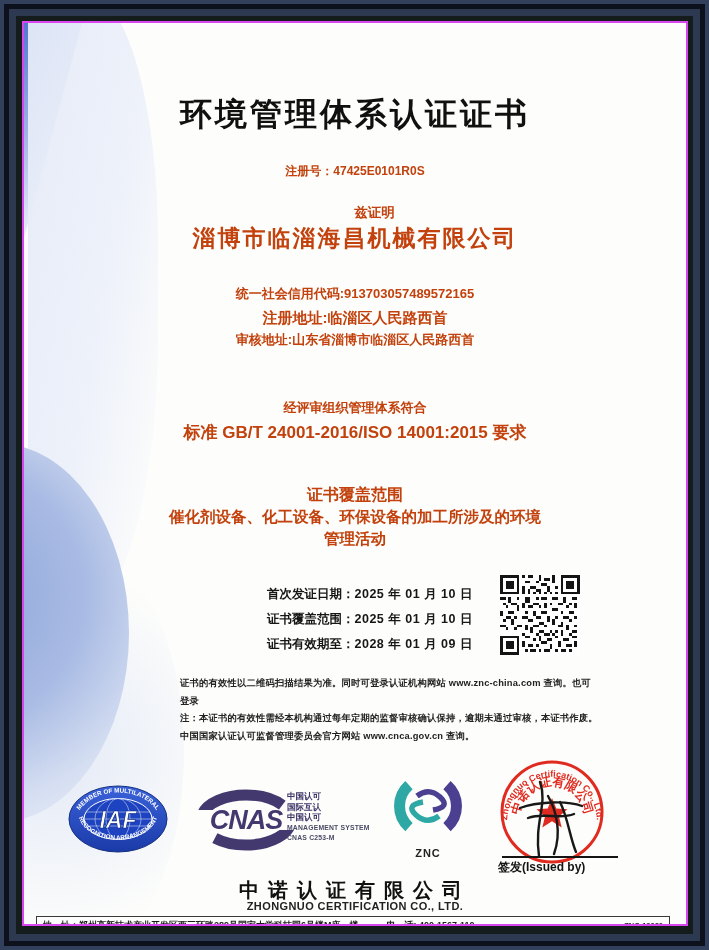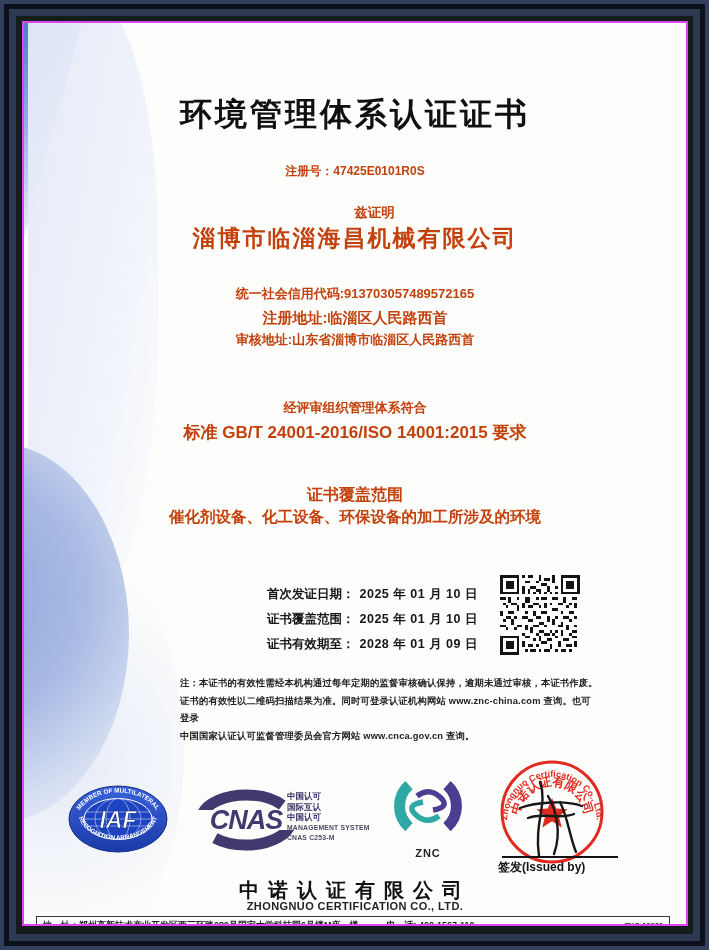--- a/index.html
+++ b/index.html
@@ -27,21 +27,21 @@
   .regaddr{top:286px;font-size:15px;font-weight:bold;}
   .auditaddr{top:308px;font-size:13px;font-weight:bold;}
   .conform{top:376px;font-size:13px;font-weight:bold;}
   .standard{top:398px;font-size:17px;font-weight:bold;}
   .scopetitle{top:462px;font-size:16px;font-weight:bold;}
   .scope1{top:484px;font-size:15.5px;font-weight:bold;}
   .scope2{top:506px;font-size:15.5px;font-weight:bold;}
   .dates{left:243px;top:559px;font-size:12.5px;font-weight:bold;color:#161616;}
   .dates .row{display:flex;line-height:25px;}
   .dates .lab{white-space:pre;}
-  .dates .val{margin-left:5px;letter-spacing:.5px;}
+  .dates .val{letter-spacing:.5px;}
   .qr{left:476px;top:552px;width:80px;height:80px;}
   .notes{left:156px;top:652px;width:420px;font-size:9.3px;font-weight:600;color:#222;line-height:17.5px;text-align:left;letter-spacing:.2px;}
   
   .iaf{left:44px;top:762px;}
   .cnas{left:172px;top:766px;}
   .cnastxt{left:263px;top:768px;text-align:left;color:#3c3366;font-weight:bold;font-size:8.5px;line-height:10.5px;}
   .cnastxt .en{font-size:6.8px;color:#4a4a66;letter-spacing:.2px;}
   .znc{left:366px;top:747px;text-align:center;width:76px;}
   .znclab{margin-top:1px;font-size:11px;font-weight:bold;color:#222;letter-spacing:1px;}
   .stamp{left:462px;top:737px;}
@@ -78,20 +78,21 @@
 
   <div class="abs ctr certify">兹证明</div>
   <div class="abs ctr company">淄博市临淄海昌机械有限公司</div>
   <div class="abs ctr credit">统一社会信用代码:913703057489572165</div>
   <div class="abs ctr regaddr">注册地址:临淄区人民路西首</div>
   <div class="abs ctr auditaddr">审核地址:山东省淄博市临淄区人民路西首</div>
   <div class="abs ctr conform">经评审组织管理体系符合</div>
   <div class="abs ctr standard">标准 GB/T 24001-2016/ISO 14001:2015 要求</div>
   <div class="abs ctr scopetitle">证书覆盖范围</div>
   <div class="abs ctr scope1">催化剂设备、化工设备、环保设备的加工所涉及的环境</div>
+  <div class="abs ctr scope2">管理活动</div>
 
   <div class="abs dates">
     <div class="row">
       <span class="lab">首次发证日期：</span>
       <span class="val">2025 年 01 月 10 日</span>
     </div>
     <div class="row">
       <span class="lab">证书覆盖范围：</span>
       <span class="val">2025 年 01 月 10 日</span>
     </div>
@@ -112,22 +113,22 @@
         <rect x="2" y="24" width="3" height="3"></rect>
       <path d="M8 0h1v1h-1zM10 0h2v1h-2zM14 0h1v2h-1zM16 1h2v1h-2zM19 0h1v3h-1zM9 2h2v1h-2zM13 2h1v1h-1zM15 3h2v1h-2zM8 4h1v2h-1zM11 4h2v1h-2zM17 4h1v2h-1zM20 4h1v1h-1zM10 5h1v1h-1zM13 5h2v1h-2zM8 6h1v1h-1zM10 6h1v1h-1zM12 6h1v1h-1zM14 6h1v1h-1zM16 6h1v1h-1zM18 6h1v1h-1zM20 6h1v1h-1z"></path>
       <path d="M0 8h2v1h-2zM3 8h1v2h-1zM6 8h1v1h-1zM9 8h2v2h-2zM13 8h1v1h-1zM15 8h2v1h-2zM19 8h2v1h-2zM23 8h1v2h-1zM26 8h2v1h-2zM1 10h1v1h-1zM4 10h2v1h-2zM8 10h1v2h-1zM12 10h2v1h-2zM16 10h1v2h-1zM18 10h1v1h-1zM21 10h2v1h-2zM25 10h1v1h-1zM27 10h1v2h-1zM2 11h1v1h-1zM6 11h1v2h-1zM10 11h2v1h-2zM14 11h1v1h-1zM19 12h2v1h-2zM24 11h1v1h-1z"></path>
       <path d="M0 13h1v2h-1zM3 13h2v1h-2zM9 13h1v1h-1zM12 13h1v2h-1zM15 13h2v1h-2zM22 13h1v1h-1zM25 13h2v1h-2zM2 15h2v1h-2zM5 15h1v1h-1zM8 15h2v1h-2zM13 15h2v1h-2zM17 15h1v2h-1zM20 15h1v1h-1zM23 15h2v1h-2zM27 15h1v1h-1zM1 16h1v1h-1zM4 16h1v2h-1zM10 16h2v1h-2zM14 17h2v1h-2zM19 16h1v2h-1zM22 17h1v1h-1zM25 16h1v1h-1z"></path>
       <path d="M0 18h2v1h-2zM6 18h2v1h-2zM9 18h1v2h-1zM12 18h2v1h-2zM16 18h1v1h-1zM21 18h2v1h-2zM24 18h1v2h-1zM27 18h1v1h-1zM2 19h1v1h-1zM5 19h1v1h-1zM11 19h1v2h-1zM14 20h2v1h-2zM18 20h1v1h-1zM20 20h1v1h-1zM22 20h1v2h-1zM26 20h2v1h-2zM8 21h1v1h-1zM13 21h1v1h-1zM16 21h2v1h-2zM19 21h1v1h-1zM25 21h1v1h-1z"></path>
       <path d="M9 22h2v1h-2zM12 23h1v1h-1zM14 22h1v2h-1zM17 23h2v1h-2zM20 22h1v1h-1zM23 23h2v1h-2zM26 22h2v1h-2zM8 24h1v2h-1zM10 25h2v1h-2zM13 25h1v1h-1zM15 24h2v1h-2zM18 25h1v2h-1zM21 24h1v2h-1zM24 25h2v1h-2zM27 24h1v2h-1zM9 27h1v1h-1zM11 27h2v1h-2zM14 27h1v1h-1zM16 27h2v1h-2zM20 27h1v1h-1zM22 27h2v1h-2zM25 27h1v1h-1z"></path>
     </g>
   </svg>
 
   <div class="abs notes">
+    <div>证书的有效性以二维码扫描结果为准。同时可登录认证机构网站 www.znc-china.com 查询。也可登录</div>
     <div>注：本证书的有效性需经本机构通过每年定期的监督审核确认保持，逾期未通过审核，本证书作废。</div>
-    <div>证书的有效性以二维码扫描结果为准。同时可登录认证机构网站 www.znc-china.com 查询。也可登录</div>
     <div>中国国家认证认可监督管理委员会官方网站 www.cnca.gov.cn 查询。</div>
   </div>
 
   <svg class="abs iaf" width="100" height="68" viewBox="0 0 100 68">
     <defs>
       <linearGradient id="iafg" x1="0" y1="0" x2="0" y2="1">
         <stop offset="0" stop-color="#3a62da"></stop>
           <stop offset="1" stop-color="#1b3aa8"></stop>
       </linearGradient>
       <path id="iafTop" d="M 9,44 A 42 30 0 1 1 91,44"></path>

